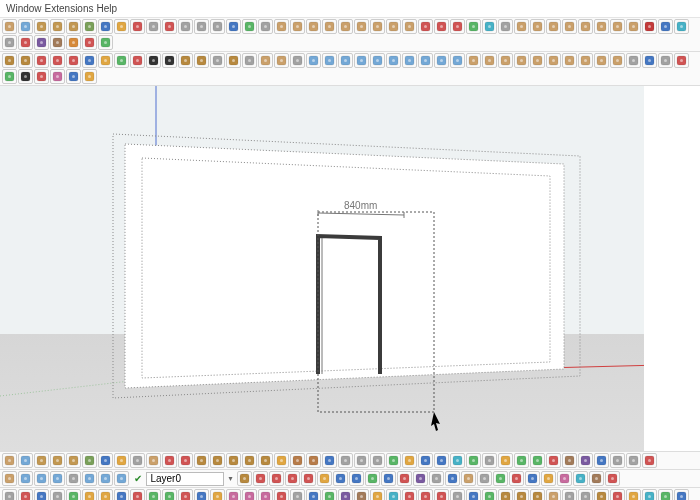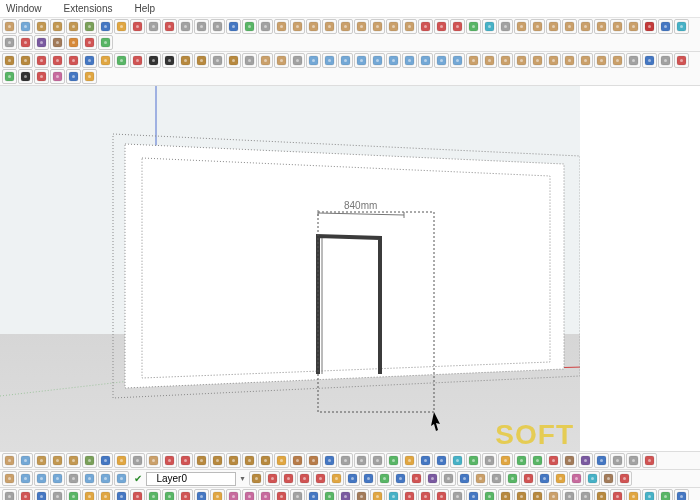--- a/index.html
+++ b/index.html
@@ -1,26 +1,26 @@
 <!DOCTYPE html>
 <html><head>
 <meta charset="utf-8">
 <style>
   html,body{margin:0;padding:0;width:700px;height:500px;overflow:hidden;font-family:Arial,Helvetica,sans-serif;font-size:10px;background:#fff;color:#333}
-  .menubar{height:15px;padding:1px 6px;font-size:10px;display:flex;gap:22px;align-items:center;background:#fff;border-bottom:1px solid #e5e5e5}
+  .menubar{height:15px;padding:1px 6px;font-size:10px;display:flex;gap:3px;align-items:center;background:#fff;border-bottom:1px solid #e5e5e5}
   .menubar span{color:#444}
   .toolbar{display:flex;flex-wrap:wrap;gap:1px;padding:1px 2px;background:#fafafa;border-bottom:1px solid #ddd;align-items:center}
   .toolbar.bottom{border-top:1px solid #ddd;border-bottom:none}
   .tbtn{width:15px;height:15px;border:1px solid #ccc;border-radius:2px;display:flex;align-items:center;justify-content:center;font-size:9px;line-height:1;cursor:pointer;box-sizing:border-box}
-  .viewport{position:relative;width:580px;height:365px;overflow:hidden;background:linear-gradient(#eef2f3 0%,#eef2f3 68%,#d6d6d6 68%,#dedede 100%)}
+  .viewport{position:relative;width:644px;height:365px;overflow:hidden;background:linear-gradient(#eef2f3 0%,#eef2f3 68%,#d6d6d6 68%,#dedede 100%)}
   .measurement{position:absolute;font-size:10px;color:#777}
   .watermark{position:absolute;right:6px;bottom:4px;font-family:"Arial Black",sans-serif;font-weight:900;font-size:28px;letter-spacing:1px;color:rgba(232,196,26,.7);line-height:.9;text-align:left}
   .watermark small{display:block;font-size:26px}
   .layerbox{display:flex;align-items:center;gap:4px;margin:0 4px;font-size:10px}
-  .layerbox input[type=text]{width:70px;height:12px;font-size:10px;border:1px solid #bbb;padding:0 9px}
+  .layerbox input[type=text]{width:70px;height:12px;font-size:10px;border:1px solid #bbb;padding:0 3px}
   
   svg{display:block}
 </style>
 </head>
 <body>
 
 <div class="menubar">
   <span>Window</span>
   <span>Extensions</span>
   <span>Help</span>
@@ -650,21 +650,20 @@
     <line x1="318" y1="124" x2="318" y2="130" stroke="#777"></line>
     <line x1="404" y1="126" x2="404" y2="132" stroke="#777"></line>
     <line x1="318" y1="127" x2="404" y2="129" stroke="#777"></line>
 
     <polygon points="434,326 440,338 436,337 438,344 436,345 434,338 431,340" fill="#000"></polygon>
   </svg>
 
   <div class="measurement" style="left:344px;top:114px">840mm</div>
 
   <div class="watermark">
-    <span>SOFT</span>
   </div>
 </div>
 
 <div class="toolbar bottom" id="tb-bot-1">
     <div class="tbtn">
       <svg width="11" height="11">
         <rect x="1" y="1" width="9" height="9" rx="2" fill="#caa06b" stroke="#00000030" stroke-width="0.5"></rect>
         <circle cx="5.5" cy="5.5" r="1.5" fill="#ffffff80"></circle>
       </svg>
     </div>

